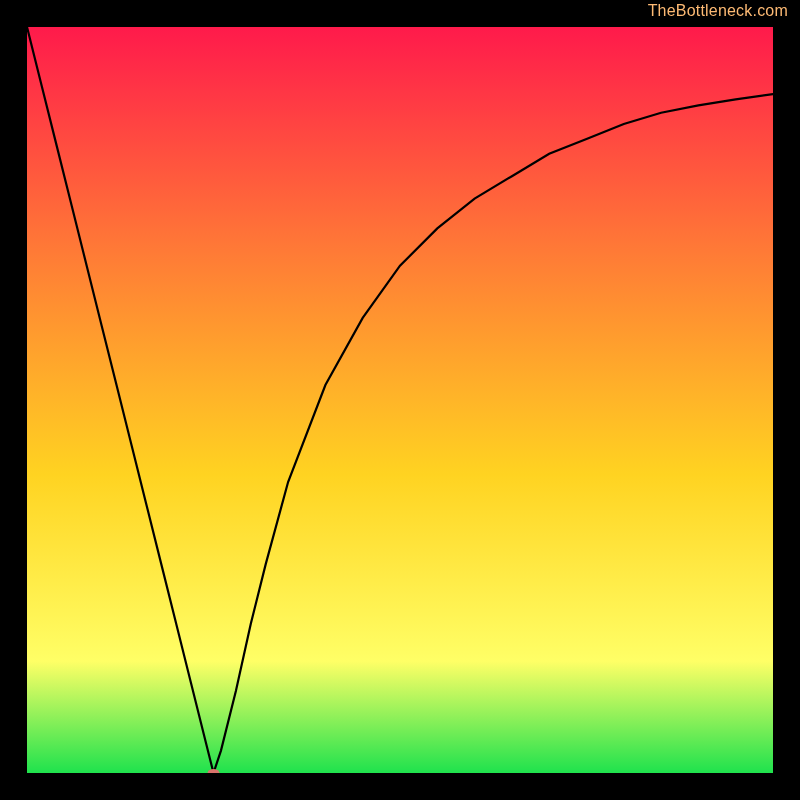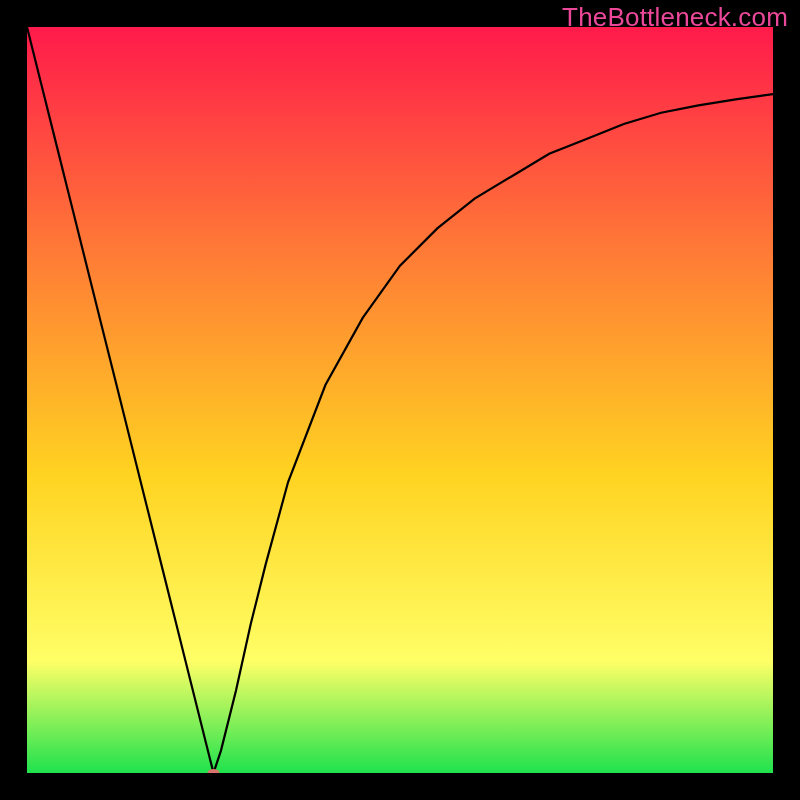--- a/index.html
+++ b/index.html
@@ -14,22 +14,22 @@
   .frame {
     position: relative;
     width: 800px;
     height: 800px;
     background: #000;
   }
   .watermark {
     position: absolute;
     top: 2px;
     right: 12px;
-    color: #ec4899;
-    font-size: 26px;
+    color: #fdba74;
+    font-size: 16px;
     letter-spacing: 0.2px;
     z-index: 10;
   }
   .plot-area {
     position: absolute;
     left: 27px;
     top: 27px;
     width: 746px;
     height: 746px;
     overflow: hidden;

